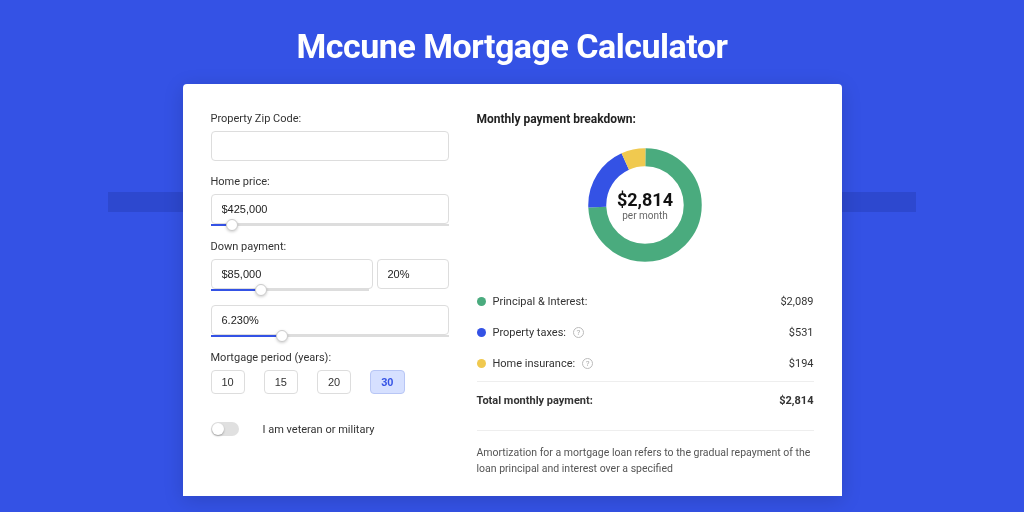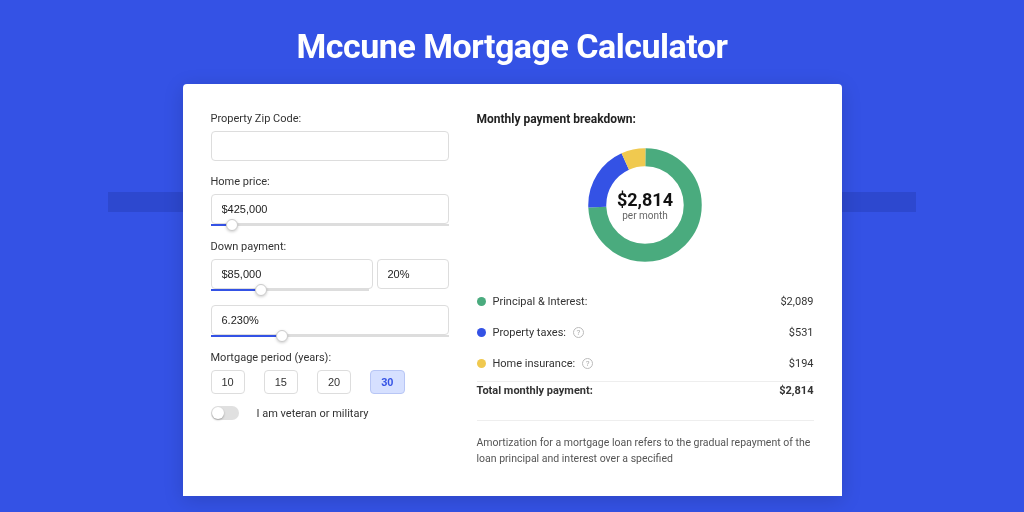--- a/index.html
+++ b/index.html
@@ -86,22 +86,22 @@
   }
   .period-btn.active {
     background: #d6e0ff;
     border-color: #b8c6f5;
     color: #3452e5;
     font-weight: 600;
   }
   .toggle-row {
     display: flex;
     align-items: center;
-    gap: 18px;
-    margin-top: 12px;
+    gap: 24px;
+    margin-top: 28px;
   }
   .toggle {
     width: 28px;
     height: 14px;
     background: #e0e0e0;
     border-radius: 10px;
     position: relative;
   }
   .toggle-knob {
     position: absolute;
@@ -148,21 +148,21 @@
     font-size: 11px;
     color: #333;
     gap: 20px;
   }
   .legend-left { display: flex; align-items: center; gap: 7px; }
   .dot { width: 9px; height: 9px; border-radius: 50%; }
   .dot.green { background: #4aab7e; }
   .dot.blue { background: #3452e5; }
   .dot.yellow { background: #f0c94f; }
   .legend-val { font-weight: 400; }
-  .legend-total { font-weight: 700; border-top: 1px solid #eee; padding-top: 2px; margin-top: 2px;}
+  .legend-total { font-weight: 700; border-top: 1px solid #eee; padding-top: 12px; margin-top: 2px;}
   .legend-total .legend-val { font-weight: 700; }
   .info-icon {
     width: 11px;
     height: 11px;
     border: 1px solid #bbb;
     border-radius: 50%;
     display: inline-flex;
     align-items: center;
     justify-content: center;
     font-size: 8px;

